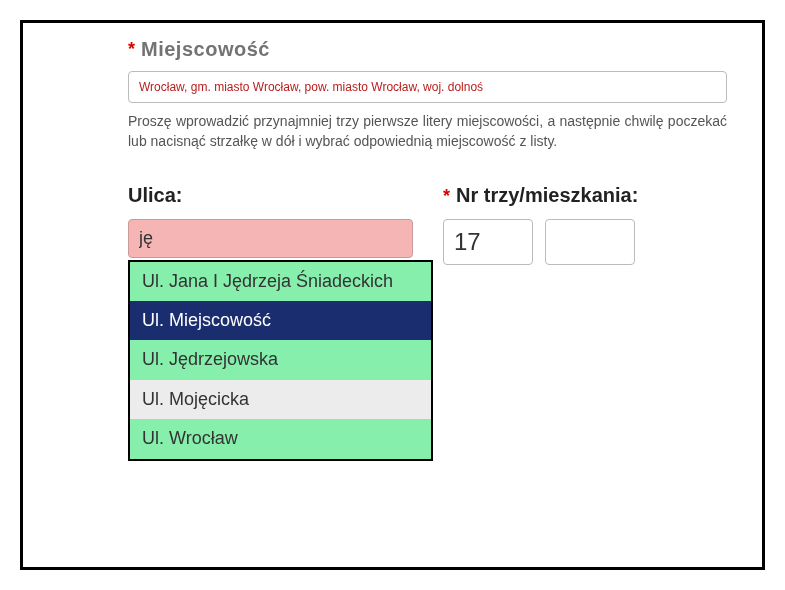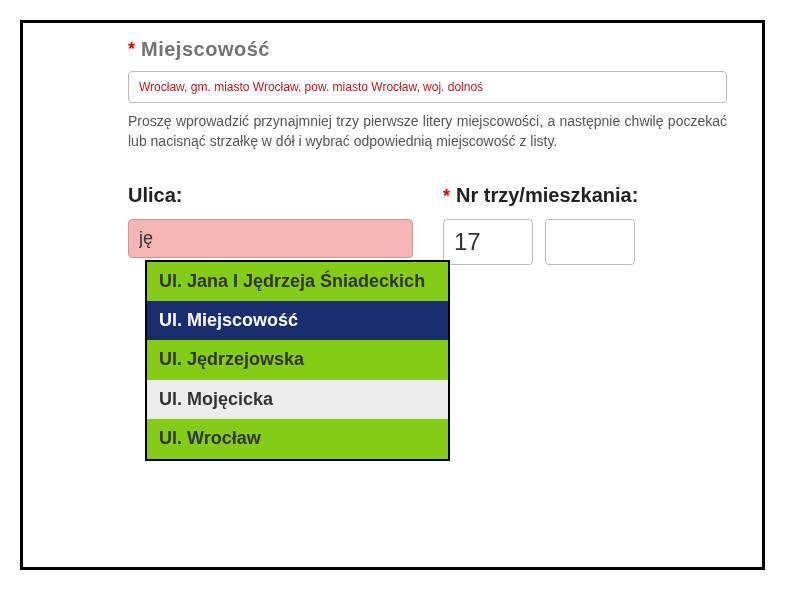--- a/index.html
+++ b/index.html
@@ -101,26 +101,25 @@
       font-size: 24px;
       border: 1px solid #bbb;
       border-radius: 4px;
       color: #333;
       font-family: Verdana, Arial, sans-serif;
       background: #fff;
     }
     .autocomplete-list {
       position: absolute;
       top: 76px;
-      left: 17px;
+      left: 0;
       width: 305px;
-      background: #84cc16;
+      background: #86efac;
       border: 2px solid #000;
       z-index: 10;
-      font-weight: bold;
     }
     .ac-item {
       padding: 8px 12px;
       font-size: 18px;
       color: #333;
       cursor: pointer;
       line-height: 1.3;
     }
     .ac-item.selected {
       background: #1a2d6e;

